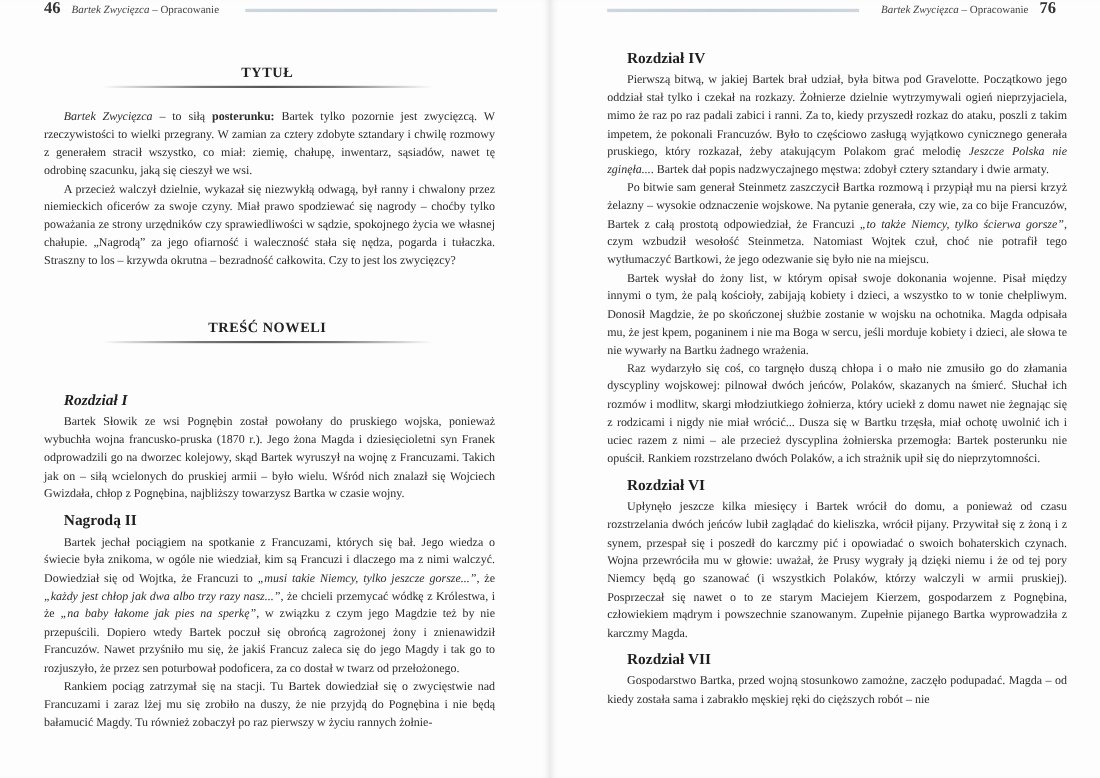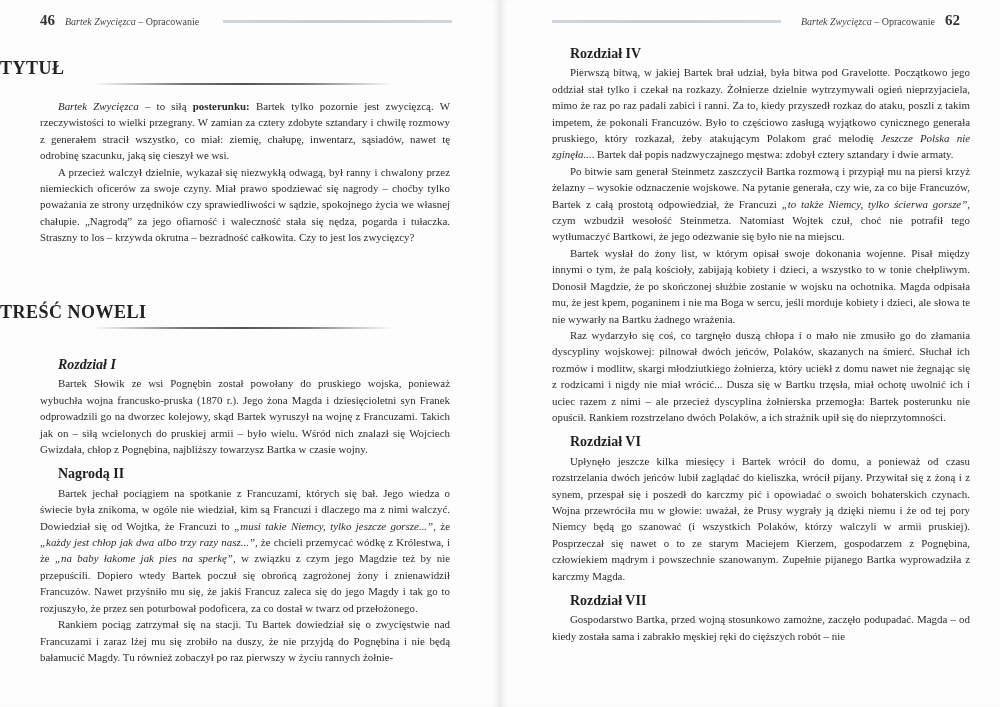--- a/index.html
+++ b/index.html
@@ -3,34 +3,34 @@
 <meta charset="utf-8">
 <style>
   html, body { margin: 0; padding: 0; background: #ffffff; }
   body { width: 1000px; height: 707px; overflow: hidden; position: relative;
          font-family: "Liberation Serif", "DejaVu Serif", serif; color: #2a2a2a; }
   .spread { position: absolute; inset: 0; display: flex; }
   .page { position: relative; width: 500px; height: 707px; background: #fdfdfd; overflow: hidden; }
   .page.left { box-shadow: inset -6px 0 8px -6px rgba(0,0,0,0.15); }
   .page.right { box-shadow: inset 6px 0 8px -6px rgba(0,0,0,0.15); }
 
-  .running-head { position: absolute; top: 12px; height: 16px; display: flex; align-items: baseline; }
+  .running-head { position: absolute; top: 0; height: 16px; display: flex; align-items: baseline; }
   .left .running-head { left: 40px; right: 48px; }
   .right .running-head { left: 52px; right: 40px; }
   .page-num { font-size: 15px; font-weight: bold; color: #333; }
   .head-title { font-style: italic; font-size: 10px; color: #444; white-space: nowrap; }
   .head-title .plain { font-style: normal; }
   .head-rule { flex: 1; height: 3px; background: linear-gradient(90deg,#d0d6de,#c4ccd6 50%,#d0d6de); align-self: center; margin-top: 2px; }
   .left .page-num { margin-right: 10px; }
   .left .head-rule { margin-left: 24px; }
   .right .head-rule { margin-right: 20px; }
   .right .page-num { margin-left: 10px; }
 
-  .section-heading { position: absolute; left: 0; right: 14px; text-align: left; font-weight: bold;
-                     font-size: 18px; letter-spacing: 0.5px; color: #222; }
+  .section-heading { position: absolute; left: 0; right: 14px; text-align: center; font-weight: bold;
+                     font-size: 13px; letter-spacing: 0.5px; color: #222; }
   .section-heading .rule { display: block; margin: 4px auto 0; width: 300px; height: 2px;
                            background: linear-gradient(90deg, rgba(0,0,0,0) 0%, #777 30%, #555 50%, #777 70%, rgba(0,0,0,0) 100%); }
 
   .text { position: absolute; font-size: 10.9px; line-height: 16.4px; text-align: justify; color: #2b2b2b; }
   .left .text { left: 40px; width: 410px; }
   .right .text { left: 52px; width: 418px; }
   .text p { margin: 0; text-indent: 18px; }
   .text p.noindent { text-indent: 0; }
   .chapter { font-weight: bold; font-size: 14px; margin: 9px 0 2px 18px; color: #1f1f1f; }
   .chapter.first { margin-top: 14px; font-style: italic; }
@@ -52,39 +52,39 @@
     <div class="section-heading" style="top:58px;">
       <span>TYTUŁ</span>
       <span class="rule"></span>
     </div>
 
     <div class="text" style="top:98px;">
       <p><em>Bartek Zwycięzca</em><span> – to siłą </span><b>posterunku:</b><span> Bartek tylko pozornie jest zwycięzcą. W rzeczywistości to wielki przegrany. W zamian za cztery zdobyte sztandary i chwilę rozmowy z generałem stracił wszystko, co miał: ziemię, chałupę, inwentarz, sąsiadów, nawet tę odrobinę szacunku, jaką się cieszył we wsi.</span></p>
       <p>A przecież walczył dzielnie, wykazał się niezwykłą odwagą, był ranny i chwalony przez niemieckich oficerów za swoje czyny. Miał prawo spodziewać się nagrody – choćby tylko poważania ze strony urzędników czy sprawiedliwości w sądzie, spokojnego życia we własnej chałupie. „Nagrodą” za jego ofiarność i waleczność stała się nędza, pogarda i tułaczka. Straszny to los – krzywda okrutna – bezradność całkowita. Czy to jest los zwycięzcy?</p>
     </div>
 
-    <div class="section-heading" style="top:290px;margin-top:12px;">
+    <div class="section-heading" style="top:290px;">
       <span>TREŚĆ NOWELI</span>
       <span class="rule"></span>
     </div>
 
     <div class="text" style="top:343px;">
       <div class="chapter first">Rozdział I</div>
       <p>Bartek Słowik ze wsi Pognębin został powołany do pruskiego wojska, ponieważ wybuchła wojna francusko-pruska (1870 r.). Jego żona Magda i dziesięcioletni syn Franek odprowadzili go na dworzec kolejowy, skąd Bartek wyruszył na wojnę z Francuzami. Takich jak on – siłą wcielonych do pruskiej armii – było wielu. Wśród nich znalazł się Wojciech Gwizdała, chłop z Pognębina, najbliższy towarzysz Bartka w czasie wojny.</p>
       <div class="chapter">Nagrodą II</div>
       <p><span>Bartek jechał pociągiem na spotkanie z Francuzami, których się bał. Jego wiedza o świecie była znikoma, w ogóle nie wiedział, kim są Francuzi i dlaczego ma z nimi walczyć. Dowiedział się od Wojtka, że Francuzi to </span><em>„musi takie Niemcy, tylko jeszcze gorsze...”</em><span>, że </span><em>„każdy jest chłop jak dwa albo trzy razy nasz...”</em><span>, że chcieli przemycać wódkę z Królestwa, i że </span><em>„na baby łakome jak pies na sperkę”</em><span>, w związku z czym jego Magdzie też by nie przepuścili. Dopiero wtedy Bartek poczuł się obrońcą zagrożonej żony i znienawidził Francuzów. Nawet przyśniło mu się, że jakiś Francuz zaleca się do jego Magdy i tak go to rozjuszyło, że przez sen poturbował podoficera, za co dostał w twarz od przełożonego.</span></p>
       <p>Rankiem pociąg zatrzymał się na stacji. Tu Bartek dowiedział się o zwycięstwie nad Francuzami i zaraz lżej mu się zrobiło na duszy, że nie przyjdą do Pognębina i nie będą bałamucić Magdy. Tu również zobaczył po raz pierwszy w życiu rannych żołnie-</p>
     </div>
   </div>
 
   <div class="page right">
     <div class="running-head">
       <span class="head-rule"></span>
       <span class="head-title"><span>Bartek Zwycięzca</span><span class="plain"> – Opracowanie</span></span>
-      <span class="page-num">62</span>
+      <span class="page-num">76</span>
     </div>
 
     <div class="text" style="top:37px;">
       <div class="chapter">Rozdział IV</div>
       <p><span>Pierwszą bitwą, w jakiej Bartek brał udział, była bitwa pod Gravelotte. Początkowo jego oddział stał tylko i czekał na rozkazy. Żołnierze dzielnie wytrzymywali ogień nieprzyjaciela, mimo że raz po raz padali zabici i ranni. Za to, kiedy przyszedł rozkaz do ataku, poszli z takim impetem, że pokonali Francuzów. Było to częściowo zasługą wyjątkowo cynicznego generała pruskiego, który rozkazał, żeby atakującym Polakom grać melodię </span><em>Jeszcze Polska nie zginęła...</em><span>. Bartek dał popis nadzwyczajnego męstwa: zdobył cztery sztandary i dwie armaty.</span></p>
       <p><span>Po bitwie sam generał Steinmetz zaszczycił Bartka rozmową i przypiął mu na piersi krzyż żelazny – wysokie odznaczenie wojskowe. Na pytanie generała, czy wie, za co bije Francuzów, Bartek z całą prostotą odpowiedział, że Francuzi </span><em>„to także Niemcy, tylko ścierwa gorsze”</em><span>, czym wzbudził wesołość Steinmetza. Natomiast Wojtek czuł, choć nie potrafił tego wytłumaczyć Bartkowi, że jego odezwanie się było nie na miejscu.</span></p>
       <p>Bartek wysłał do żony list, w którym opisał swoje dokonania wojenne. Pisał między innymi o tym, że palą kościoły, zabijają kobiety i dzieci, a wszystko to w tonie chełpliwym. Donosił Magdzie, że po skończonej służbie zostanie w wojsku na ochotnika. Magda odpisała mu, że jest kpem, poganinem i nie ma Boga w sercu, jeśli morduje kobiety i dzieci, ale słowa te nie wywarły na Bartku żadnego wrażenia.</p>
       <p>Raz wydarzyło się coś, co targnęło duszą chłopa i o mało nie zmusiło go do złamania dyscypliny wojskowej: pilnował dwóch jeńców, Polaków, skazanych na śmierć. Słuchał ich rozmów i modlitw, skargi młodziutkiego żołnierza, który uciekł z domu nawet nie żegnając się z rodzicami i nigdy nie miał wrócić... Dusza się w Bartku trzęsła, miał ochotę uwolnić ich i uciec razem z nimi – ale przecież dyscyplina żołnierska przemogła: Bartek posterunku nie opuścił. Rankiem rozstrzelano dwóch Polaków, a ich strażnik upił się do nieprzytomności.</p>
       <div class="chapter">Rozdział VI</div>
       <p>Upłynęło jeszcze kilka miesięcy i Bartek wrócił do domu, a ponieważ od czasu rozstrzelania dwóch jeńców lubił zaglądać do kieliszka, wrócił pijany. Przywitał się z żoną i z synem, przespał się i poszedł do karczmy pić i opowiadać o swoich bohaterskich czynach. Wojna przewróciła mu w głowie: uważał, że Prusy wygrały ją dzięki niemu i że od tej pory Niemcy będą go szanować (i wszystkich Polaków, którzy walczyli w armii pruskiej). Posprzeczał się nawet o to ze starym Maciejem Kierzem, gospodarzem z Pognębina, człowiekiem mądrym i powszechnie szanowanym. Zupełnie pijanego Bartka wyprowadziła z karczmy Magda.</p>

